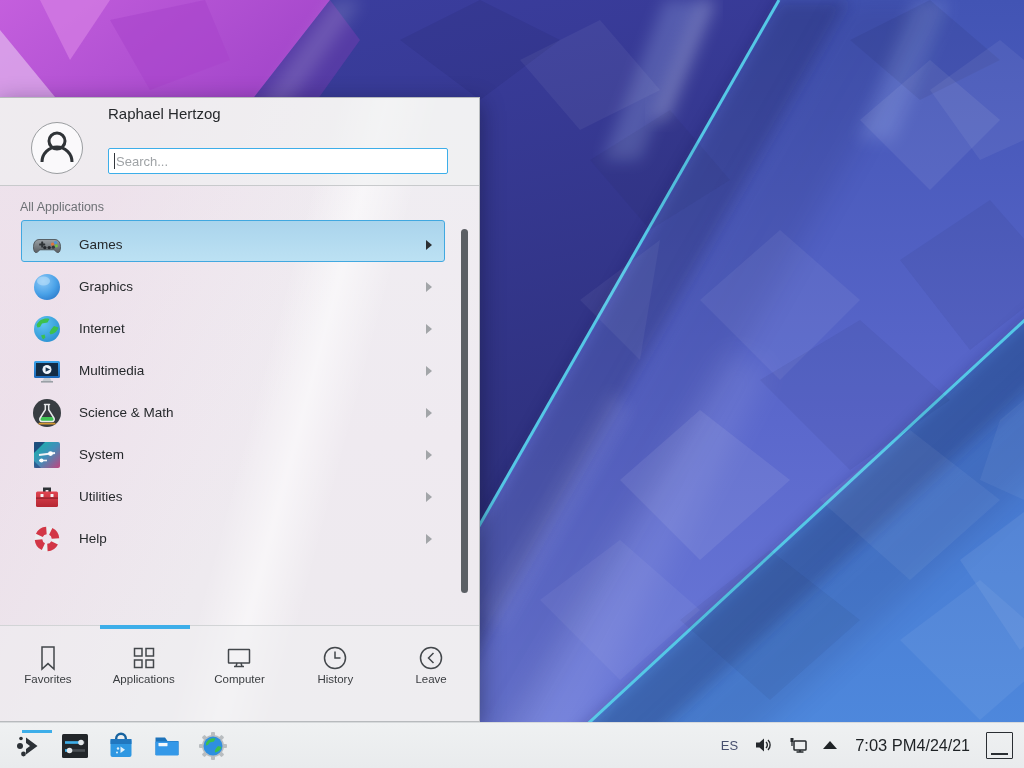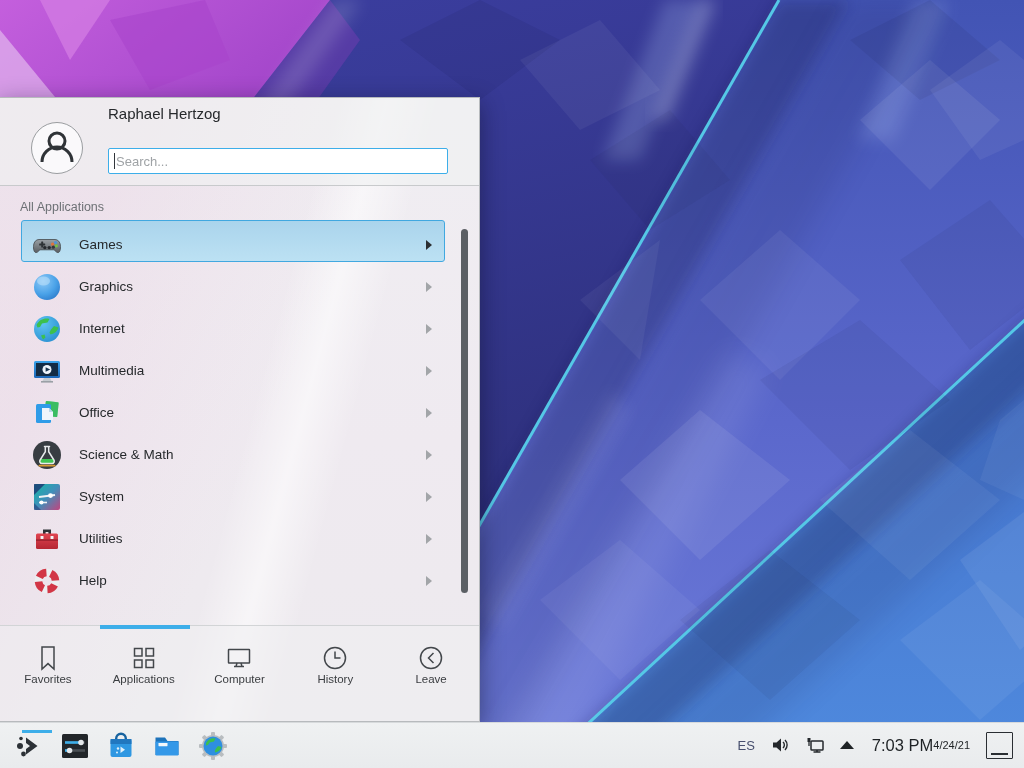--- a/index.html
+++ b/index.html
@@ -62,21 +62,21 @@
   .task-icon svg{ width:32px; height:32px; display:block; }
   .active-line{ position:absolute; left:9px; top:0; width:30px; height:3px; background:#3daee9; }
   .tray{ margin-left:auto; display:flex; align-items:center; }
   .kbd-layout{ font-size:13px; font-weight:normal; color:#474f6e; margin:0 9px; }
   .tray-icon{ width:22px; height:22px; margin:0 6px; cursor:default;}
   .tray-icon svg{ width:22px; height:22px; display:block; }
   .expander{ width:0; height:0; border-left:7px solid transparent; border-right:7px solid transparent;
              border-bottom:8px solid #1f2326; margin:0 8px; cursor:default;}
   .clock{ display:flex; flex-direction:row; align-items:center; margin:12px 10px; cursor:default; line-height:1.1;}
   .clock .time{ font-size:16.5px; color:#1e2225; }
-  .clock .date{ font-size:11px; color:#1e2225; }
+  .clock .date{ font-size:16px; color:#1e2225; }
   .show-desktop{ width:27px; height:27px; border:1.6px solid #2a2e33; border-radius:1px;
                  margin:0 5px 0 6px; position:relative; cursor:default; background:transparent;}
   .show-desktop::after{ content:""; position:absolute; left:4px; right:4px; bottom:3px; height:2px; background:#2a2e33;}
 </style>
 </head>
 <body>
 
 <div class="desktop">
 
   <svg class="wallpaper" viewBox="0 0 1024 768" preserveAspectRatio="none">
@@ -247,31 +247,20 @@
           <rect x="5" y="8" width="22" height="13" fill="#132c44"></rect>
           <circle cx="16" cy="14.5" r="4.5" fill="#eef5fb"></circle>
           <polygon points="14.6,12.3 19.2,14.5 14.6,16.7" fill="#18344e"></polygon>
           <polygon points="13,23 19,23 20.5,26 11.5,26" fill="#c7cbd0"></polygon>
           <rect x="10" y="26" width="12" height="1.6" fill="#9aa0a6"></rect>
         </svg>
         <span class="clabel">Multimedia</span>
         <span class="chev"></span>
       </div>
 
-      <div class="cat-row">
-        <svg class="cicon" viewBox="0 0 32 32">
-          <rect x="14" y="4.5" width="13" height="15" rx="1" fill="#43c76a" transform="rotate(6 20 12)"></rect>
-          <rect x="14" y="4.5" width="13" height="15" rx="1" fill="#2fae58" opacity="0.4" transform="rotate(6 20 12)"></rect>
-          <rect x="5" y="7" width="15" height="19" rx="1.5" fill="#2f9ce8"></rect>
-          <path d="M11 11 h7 l4 4 v8 h-11 z" fill="#eef5fb"></path>
-          <path d="M18 11 l4 4 h-4 z" fill="#bcd6e8"></path>
-        </svg>
-        <span class="clabel">Office</span>
-        <span class="chev"></span>
-      </div>
 
       <div class="cat-row">
         <svg class="cicon" viewBox="0 0 32 32">
           <circle cx="16" cy="16" r="14" fill="#383d42"></circle>
           <path d="M10 20 h12 l1.3 2.3 a2 2 0 0 1 -1.8 2.7 h-11 a2 2 0 0 1 -1.8 -2.7 Z" fill="#3fc454"></path>
           <path d="M13.5 7.5 h5 M14.3 7.5 v5.2 l-5.2 8.3 a2.2 2.2 0 0 0 1.9 3.4 h10 a2.2 2.2 0 0 0 1.9 -3.4 l-5.2 -8.3 v-5.2" stroke="#e8eaec" stroke-width="1.5" fill="none" stroke-linecap="round"></path>
           <rect x="7.5" y="25.8" width="17" height="1.8" rx="0.9" fill="#d79b32"></rect>
         </svg>
         <span class="clabel">Science &amp; Math</span>
         <span class="chev"></span>

